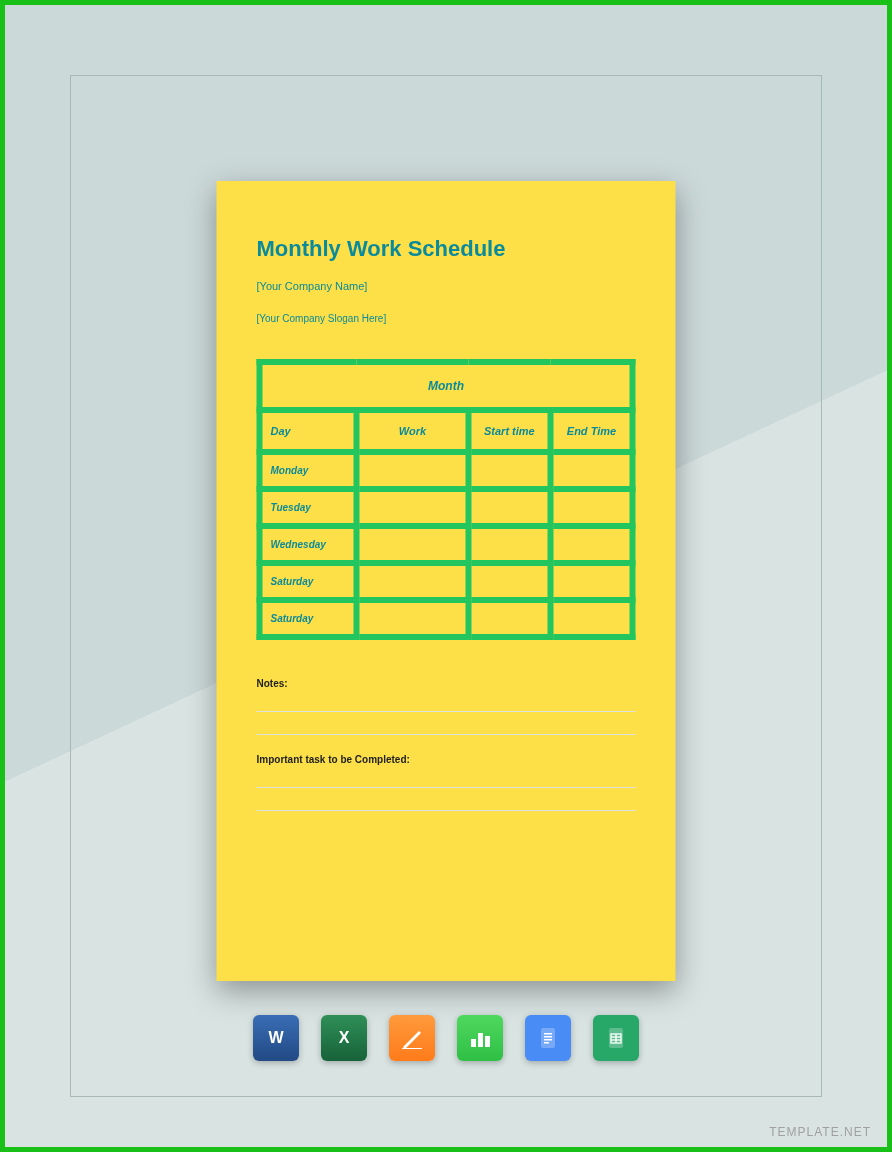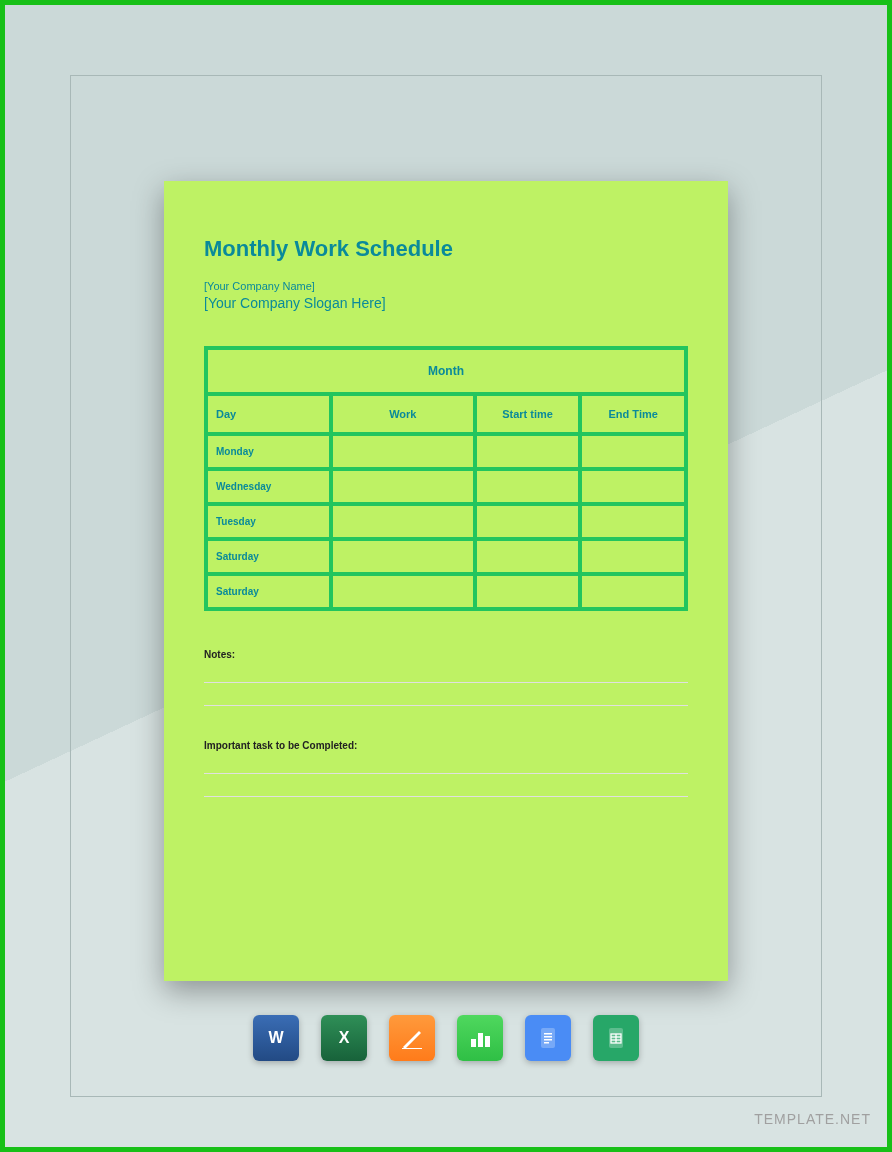--- a/index.html
+++ b/index.html
@@ -17,52 +17,53 @@
     left: 65px;
     right: 65px;
     bottom: 50px;
     border: 1px solid #a8b8b7;
   }
   .sheet {
     position: absolute;
     top: 105px;
     left: 50%;
     transform: translateX(-50%);
-    width: 564px;
+    width: 459px;
     height: 800px;
-    background: #bef264;
+    background: #fde047;
     box-shadow: 0 10px 28px rgba(0,0,0,0.35);
     padding: 55px 40px 40px 40px;
   }
   .title {
     color: #0a8a9a;
     font-size: 22px;
     font-weight: bold;
     margin-bottom: 18px;
   }
   .company-name {
     color: #0a8a9a;
     font-size: 11px;
     font-weight: normal;
   }
   .company-slogan {
     color: #0a8a9a;
-    font-size: 14px;
-    margin-top: 3px;
+    font-size: 10px;
+    margin-top: 21px;
   }
   .tbl {
     width: 100%;
     border-collapse: collapse;
     margin-top: 35px;
     font-size: 10px;
   }
   .tbl th, .tbl td {
-    border: 4px solid #22c55e;
+    border: 6px solid #22c55e;
     padding: 10px 8px;
     text-align: left;
+    font-style: italic;
   }
   .month-hdr {
     text-align: center !important;
     color: #0a8a9a;
     font-weight: bold;
     font-size: 12px;
     padding: 14px 8px !important;
   }
   .col-hdr {
     color: #0a8a9a;
@@ -104,23 +105,23 @@
     align-items: center;
     justify-content: center;
     color: #fff;
     font-weight: bold;
     font-size: 16px;
     box-shadow: 0 2px 6px rgba(0,0,0,0.25);
     position: relative;
   }
   .watermark {
     position: absolute;
-    bottom: 20px;
+    bottom: 8px;
     right: 16px;
-    font-size: 14px;
+    font-size: 12px;
     color: #a0a0a0;
     letter-spacing: 1px;
   }
   svg { display:block; }
 </style>
 </head>
 <body>
 
 <div class="frame">
 
@@ -140,27 +141,27 @@
         <th class="col-hdr center" style="width:22%">Start time</th>
         <th class="col-hdr center" style="width:22%">End Time</th>
       </tr>
       <tr>
             <td class="day-cell">Monday</td>
             <td></td>
             <td></td>
             <td></td>
           </tr>
       <tr>
+            <td class="day-cell">Tuesday</td>
+            <td></td>
+            <td></td>
+            <td></td>
+          </tr>
+      <tr>
             <td class="day-cell">Wednesday</td>
-            <td></td>
-            <td></td>
-            <td></td>
-          </tr>
-      <tr>
-            <td class="day-cell">Tuesday</td>
             <td></td>
             <td></td>
             <td></td>
           </tr>
       <tr>
             <td class="day-cell">Saturday</td>
             <td></td>
             <td></td>
             <td></td>
           </tr>
@@ -170,21 +171,21 @@
             <td></td>
             <td></td>
           </tr>
     </tbody>
       </table>
 
     <div class="section-label">Notes:</div>
     <hr class="rule">
     <hr class="rule">
 
-    <div class="section-label" style="margin-top:34px">Important task to be Completed:</div>
+    <div class="section-label" style="margin-top:19px">Important task to be Completed:</div>
     <hr class="rule">
     <hr class="rule">
   </div>
 
   <div class="app-row">
     <div class="app-icon" style="background:linear-gradient(#3a6db5,#224a84)">
       <span>W</span>
     </div>
     <div class="app-icon" style="background:linear-gradient(#2f8f57,#17623a)">
       <span>X</span>

